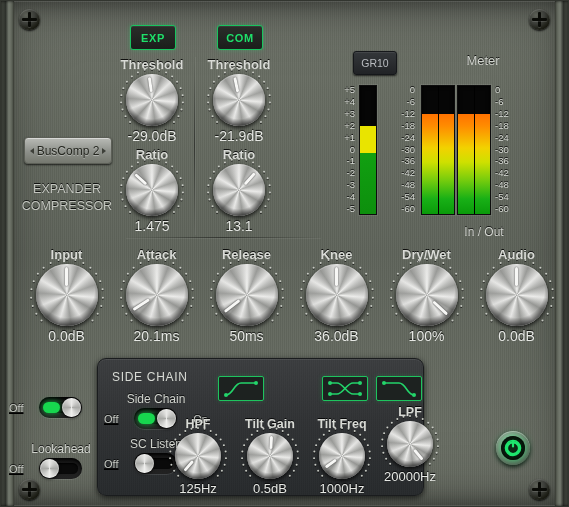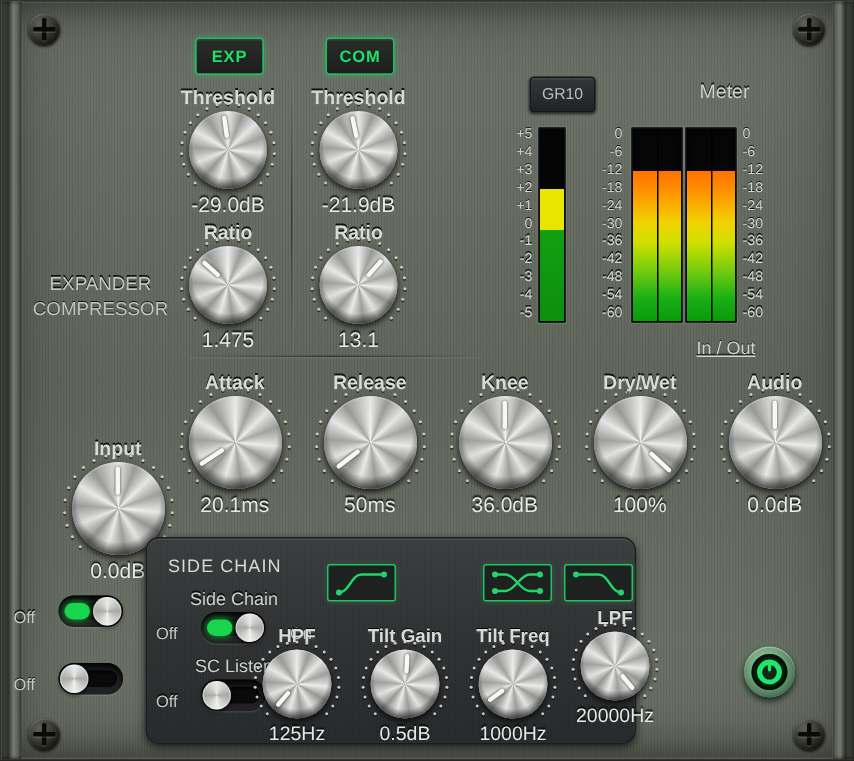--- a/index.html
+++ b/index.html
@@ -110,34 +110,34 @@
   .scalecol.left-al{text-align:left;}
   .scalecol.left-al span{left:0;right:auto;}
 
   .barframe{position:absolute;background:#060606;border:1px solid #0d0d0d;
     box-shadow:inset 0 0 4px rgba(0,0,0,.95),0 0 0 1px rgba(255,255,255,.07);overflow:hidden;}
   .barfill{position:absolute;left:0;right:0;bottom:0;}
   .grfill{background:linear-gradient(180deg,#e9e400 0%,#e9e400 31%,#11a011 31%,#0d8f0d 100%);}
   .iofill{background:linear-gradient(180deg,#ff7200 0%,#ff8c00 12%,#f2d200 34%,#cfe000 48%,#77cc0d 66%,#18b016 85%,#0a9a0a 100%);}
   .barsplit{position:absolute;top:0;bottom:0;width:1px;background:#000;left:50%;}
   #inoutLbl{position:absolute;left:78px;top:174px;width:146px;text-align:center;color:#d2d5cf;font-size:12px;
-    text-shadow:0 -1px 0 rgba(0,0,0,.8);text-decoration:underline;}
+    text-shadow:0 -1px 0 rgba(0,0,0,.8);}
 
   
   #logo{position:absolute;right:28px;top:14px;display:flex;align-items:center;gap:5px;}
   #logo .mark{width:27px;height:25px;}
   #logo .txt{line-height:1;}
   #logo .brand{color:#e9ece7;font-size:20px;font-weight:bold;letter-spacing:2.4px;
     text-shadow:0 -1px 0 rgba(0,0,0,.85),0 1px 1px rgba(255,255,255,.10);}
   #logo .sub{color:#b9bcb6;font-size:8px;letter-spacing:1.4px;margin-top:2px;}
 
   
   .togglewrap{position:absolute;text-align:center;}
   .togglewrap .tlabel{display:block;color:#cfd2cc;font-size:12px;margin-bottom:2px;text-shadow:0 -1px 0 rgba(0,0,0,.8);}
-  .trow{display:flex;align-items:flex-end;justify-content:center;gap:16px;}
+  .trow{display:flex;align-items:center;justify-content:center;gap:16px;text-decoration:underline;}
   .trow .side{color:#c6c9c3;font-size:11px;text-shadow:0 -1px 0 rgba(0,0,0,.8);}
   .switch{position:relative;width:48px;height:21px;border-radius:11px;cursor:pointer;
     background:linear-gradient(180deg,#141414,#232323);
     box-shadow:inset 0 2px 3px rgba(0,0,0,.9), 0 1px 0 rgba(255,255,255,.10);}
   .switch .slot{position:absolute;left:4px;right:4px;top:5px;height:11px;border-radius:6px;background:#0b0b0b;}
   .switch .lit{position:absolute;top:5px;height:11px;border-radius:6px;background:#17d64e;box-shadow:0 0 6px rgba(23,214,78,.8);}
   .switch .thumb{position:absolute;top:1px;width:19px;height:19px;border-radius:50%;
     background:conic-gradient(from 0deg,#e9e9e7,#a9aaa7 25%,#efefed 50%,#a9aaa7 75%,#e9e9e7 100%);
     box-shadow:0 1px 3px rgba(0,0,0,.85), inset 0 0 0 1px rgba(255,255,255,.3);}
   .switch.on .thumb{right:1px;} .switch.on .lit{left:4px;right:22px;}
@@ -174,20 +174,25 @@
 
   <div class="screw sc-tl"></div>
   <div class="screw sc-tr"></div>
   <div class="screw sc-bl"></div>
   <div class="screw sc-br"></div>
 
 
   <div class="modebtn" style="left:129px;top:24px;">EXP</div>
   <div class="modebtn" style="left:216px;top:24px;">COM</div>
 
+  <div id="preset">
+    <span class="arw l"></span>
+    <span class="pname">BusComp 2</span>
+    <span class="arw r"></span>
+  </div>
 
   <div id="modeText">
     <div>EXPANDER</div>
     <div>COMPRESSOR</div>
   </div>
 
   <div class="vdiv" style="left:193px;top:56px;height:178px;"></div>
   <div class="hdiv" style="left:125px;top:236px;width:195px;"></div>
 
   <div class="knobwrap" id="k-exp-thr" style="left:115px;top:56px;width:72px;">
@@ -383,21 +388,21 @@
         <span style="top: 83.3px;">-42</span>
         <span style="top: 95.2px;">-48</span>
         <span style="top: 107.1px;">-54</span>
         <span style="top: 119px;">-60</span>
       </div>
 
     <div id="inoutLbl">In  /  Out</div>
   </div>
 
   <div id="mainRow">
-      <div class="knobwrap" style="left: 30px; top: 246px; width: 95px; margin-top: 44px;">
+      <div class="knobwrap" style="left: 18px; top: 246px; width: 95px;">
         <span class="lbl klabel">Input</span>
         <div class="knob" style="width: 62px; height: 62px;">
           <div class="ticks">
             <i style="transform: translate(-25.4558px, 25.4558px);"></i>
             <i style="transform: translate(-30.695px, 18.8099px);"></i>
             <i style="transform: translate(-34.238px, 11.1246px);"></i>
             <i style="transform: translate(-35.889px, 2.82453px);"></i>
             <i style="transform: translate(-35.5568px, -5.63164px);"></i>
             <i style="transform: translate(-33.2597px, -13.7766px);"></i>
             <i style="transform: translate(-29.1246px, -21.1603px);"></i>
@@ -602,20 +607,21 @@
           <span class="side">Off</span>
           <div class="switch on">
             <div class="slot"></div>
             <div class="lit"></div>
             <div class="thumb"></div>
           </div>
           <span class="side">On</span>
         </div>
       </div>
       <div class="togglewrap" style="left: 8px; top: 441px; width: 104px;">
+        <span class="tlabel">Lookahead</span>
         <div class="trow">
           <span class="side">Off</span>
           <div class="switch off">
             <div class="slot"></div>
             <div class="thumb"></div>
           </div>
           <span class="side">On</span>
         </div>
       </div>
     </div>

